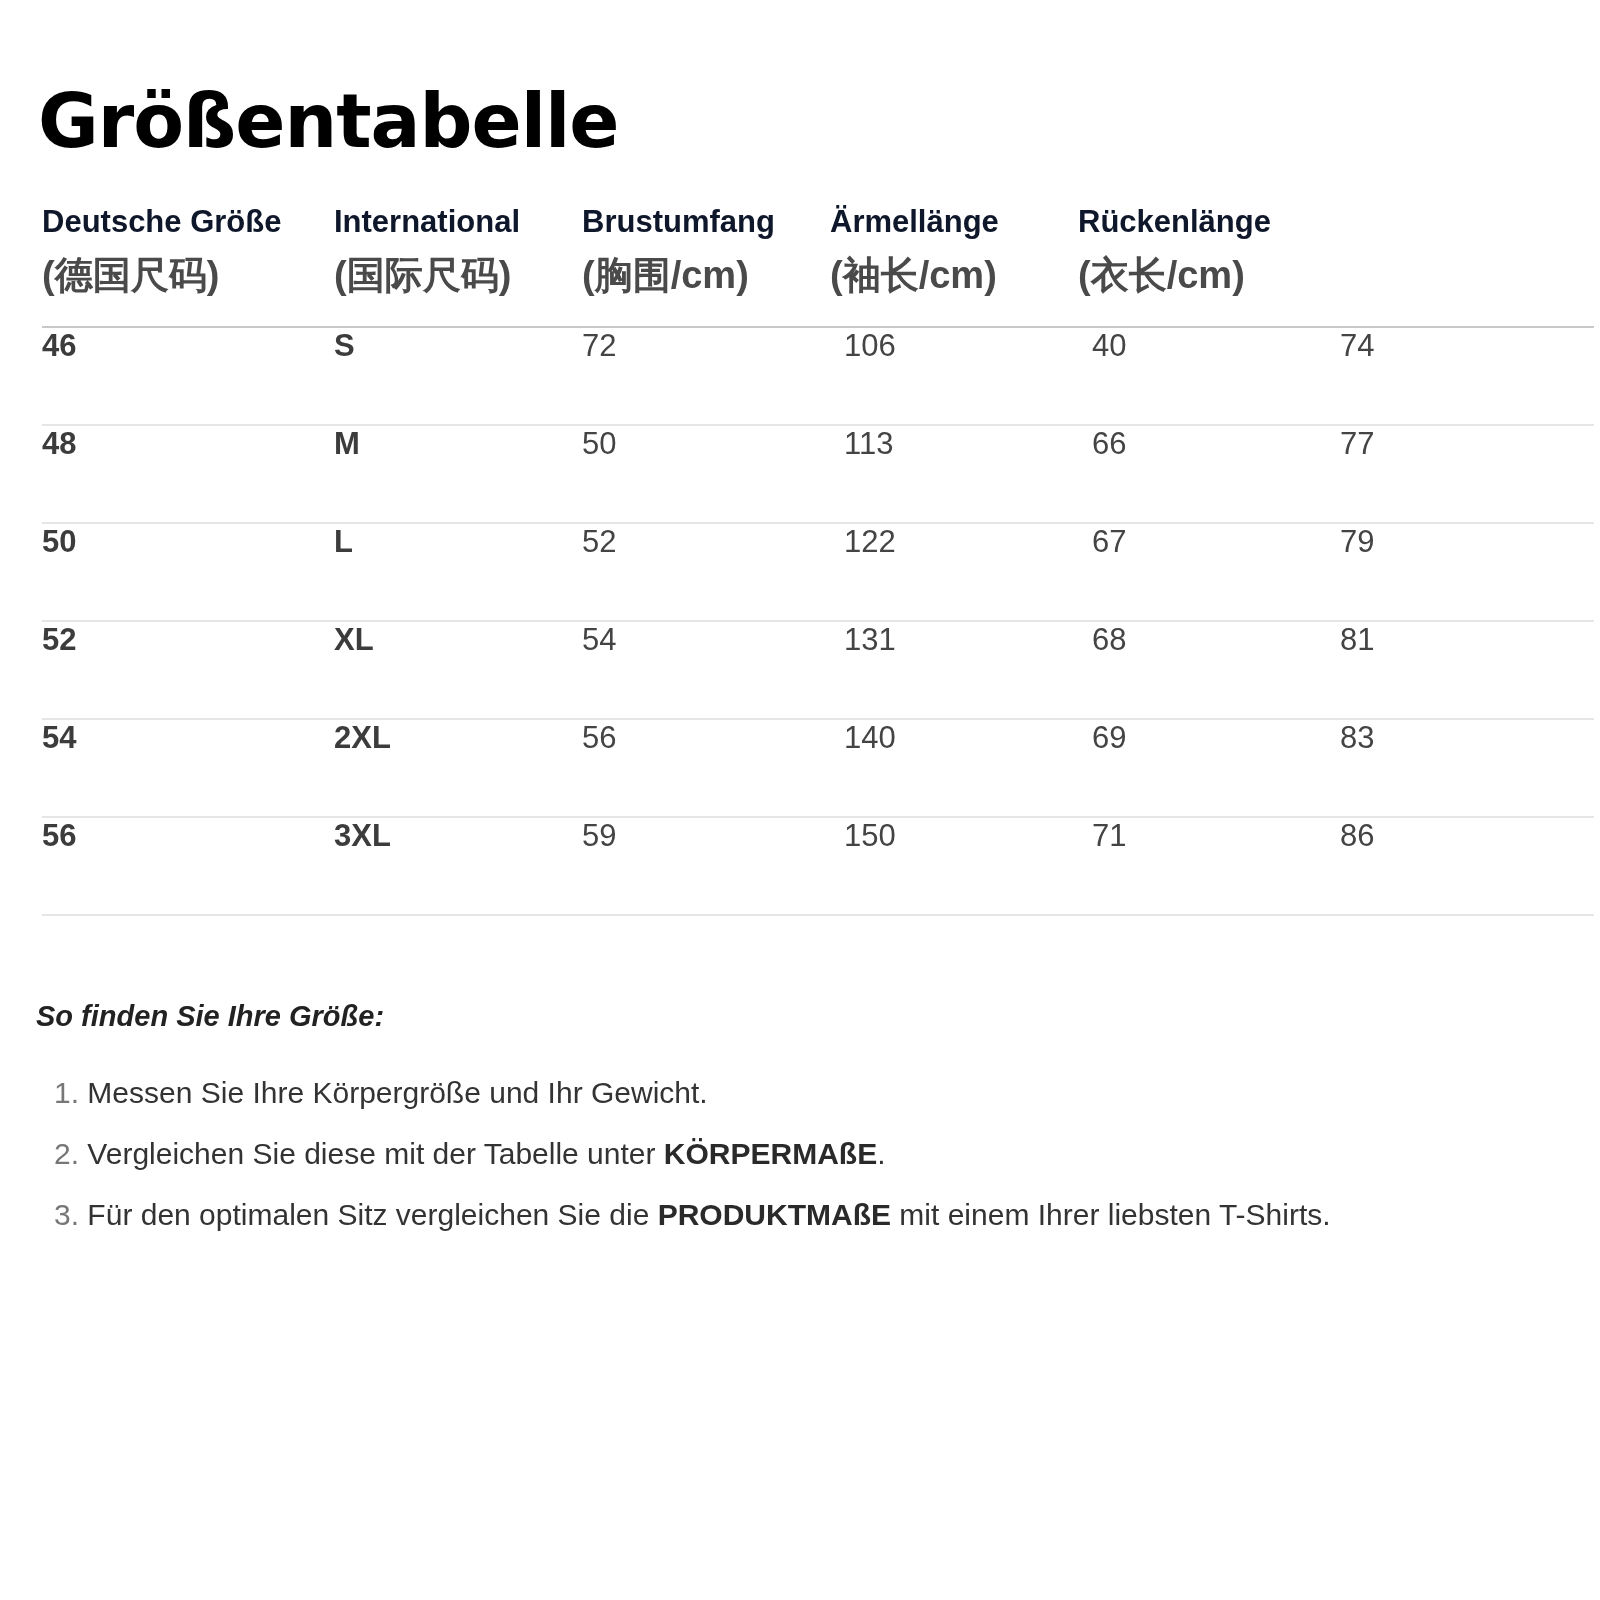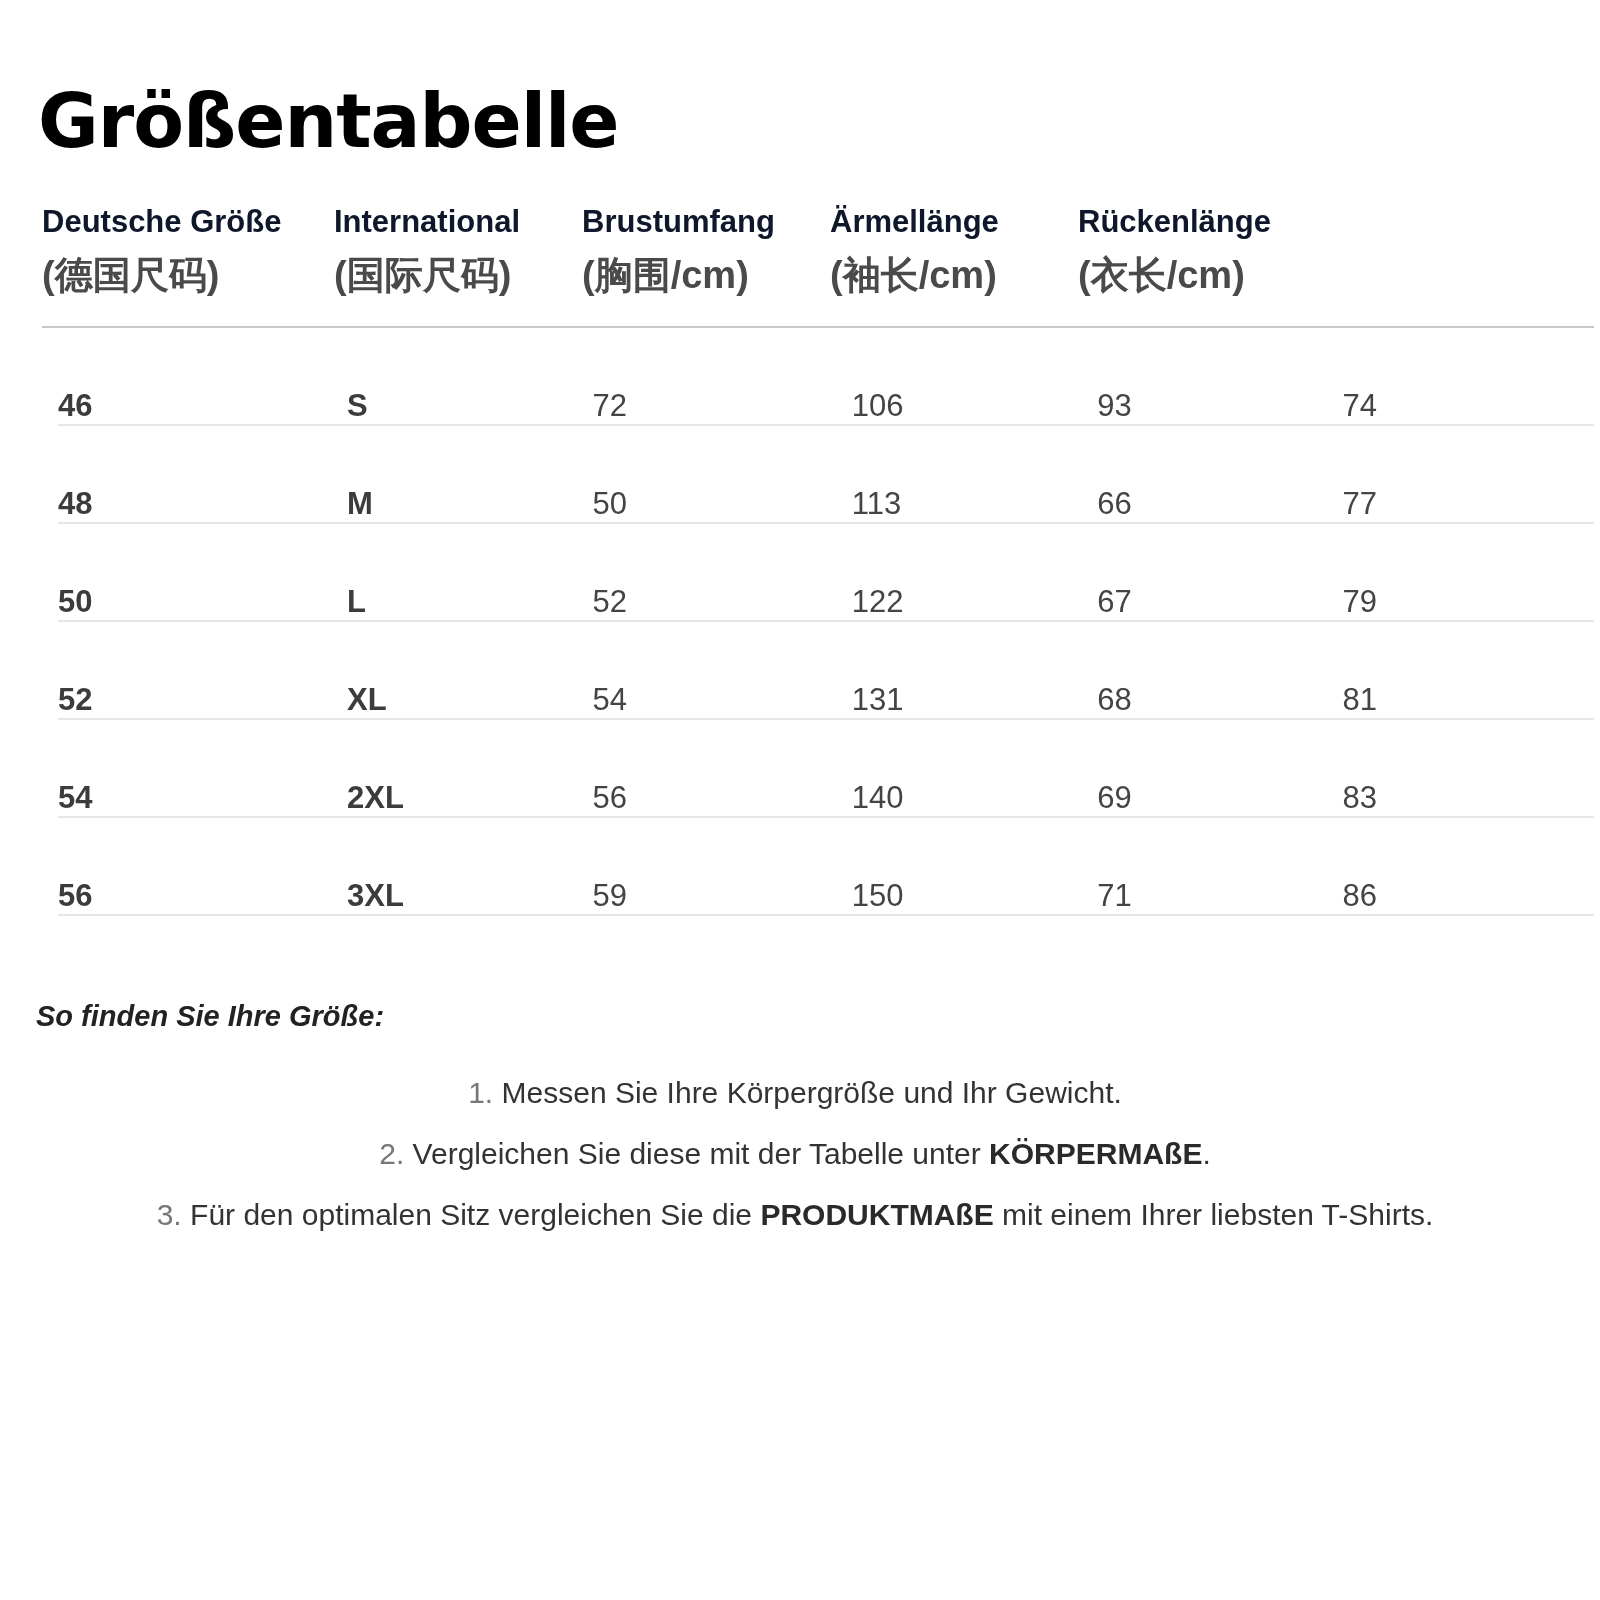--- a/index.html
+++ b/index.html
@@ -11,31 +11,31 @@
   .title {
     position: absolute; left: 38px; top: 84px;
     font-family: "DejaVu Sans", sans-serif; font-weight: bold;
     font-size: 74px; letter-spacing: -1px; color: #000;
     margin: 0; line-height: 1;
   }
   .table {
     position: absolute; left: 42px; top: 196px; width: 1552px;
   }
   .thead { display: flex; height: 130px; border-bottom: 2px solid #c8c8c8; }
-  .row { display: flex; height: 96px; align-items: flex-end; border-bottom: 2px solid #e6e6e6; margin-left: 16px; }
+  .row { display: flex; height: 96px; align-items: flex-start; border-bottom: 2px solid #e6e6e6; }
   .col { box-sizing: border-box; }
   .c0 { width: 292px; } .c1 { width: 248px; } .c2 { width: 262px; }
   .c3 { width: 248px; } .c4 { width: 248px; } .c5 { width: 254px; }
   .th-de { font-size: 31px; font-weight: bold; color: #0f172a; line-height: 52px; display: block; white-space: nowrap; }
   .th-cn { font-size: 38px; font-weight: bold; color: #4a4a4a; line-height: 54px; display: block; white-space: nowrap; }
   .cell { font-size: 31px; color: #444; }
   .cell.bold { font-weight: bold; color: #3c3c3c; }
   .howto { position: absolute; left: 36px; top: 1000px; width: 1500px; }
   .howto-title { font-size: 29px; font-weight: bold; color: #222; margin: 0 0 40px 0; font-style: italic; }
-  .steps { list-style: none; margin: 0; padding: 0 0 0 18px; text-align: center; }
+  .steps { list-style: none; margin: 0; padding: 0 0 0 18px; }
   .step { font-size: 30px; color: #333; height: 61px; line-height: 40px; white-space: nowrap; }
   .step .num { color: #777; }
   .step b { color: #2a2a2a; }
 </style>
 </head>
 <body>
 
 <h1 class="title">Größentabelle</h1>
 
 <div class="table">
@@ -59,21 +59,21 @@
     <div class="col c5">
         <span class="th-de">Rückenlänge</span>
         <span class="th-cn">(衣长/cm)</span>
       </div>
   </div>
   <div class="row">
     <span class="col c0 cell bold">46</span>
     <span class="col c1 cell bold">S</span>
     <span class="col c2 cell">72</span>
     <span class="col c3 cell">106</span>
-    <span class="col c4 cell">93</span>
+    <span class="col c4 cell">40</span>
     <span class="col c5 cell">74</span>
   </div>
   <div class="row">
     <span class="col c0 cell bold">48</span>
     <span class="col c1 cell bold">M</span>
     <span class="col c2 cell">50</span>
     <span class="col c3 cell">113</span>
     <span class="col c4 cell">66</span>
     <span class="col c5 cell">77</span>
   </div>

